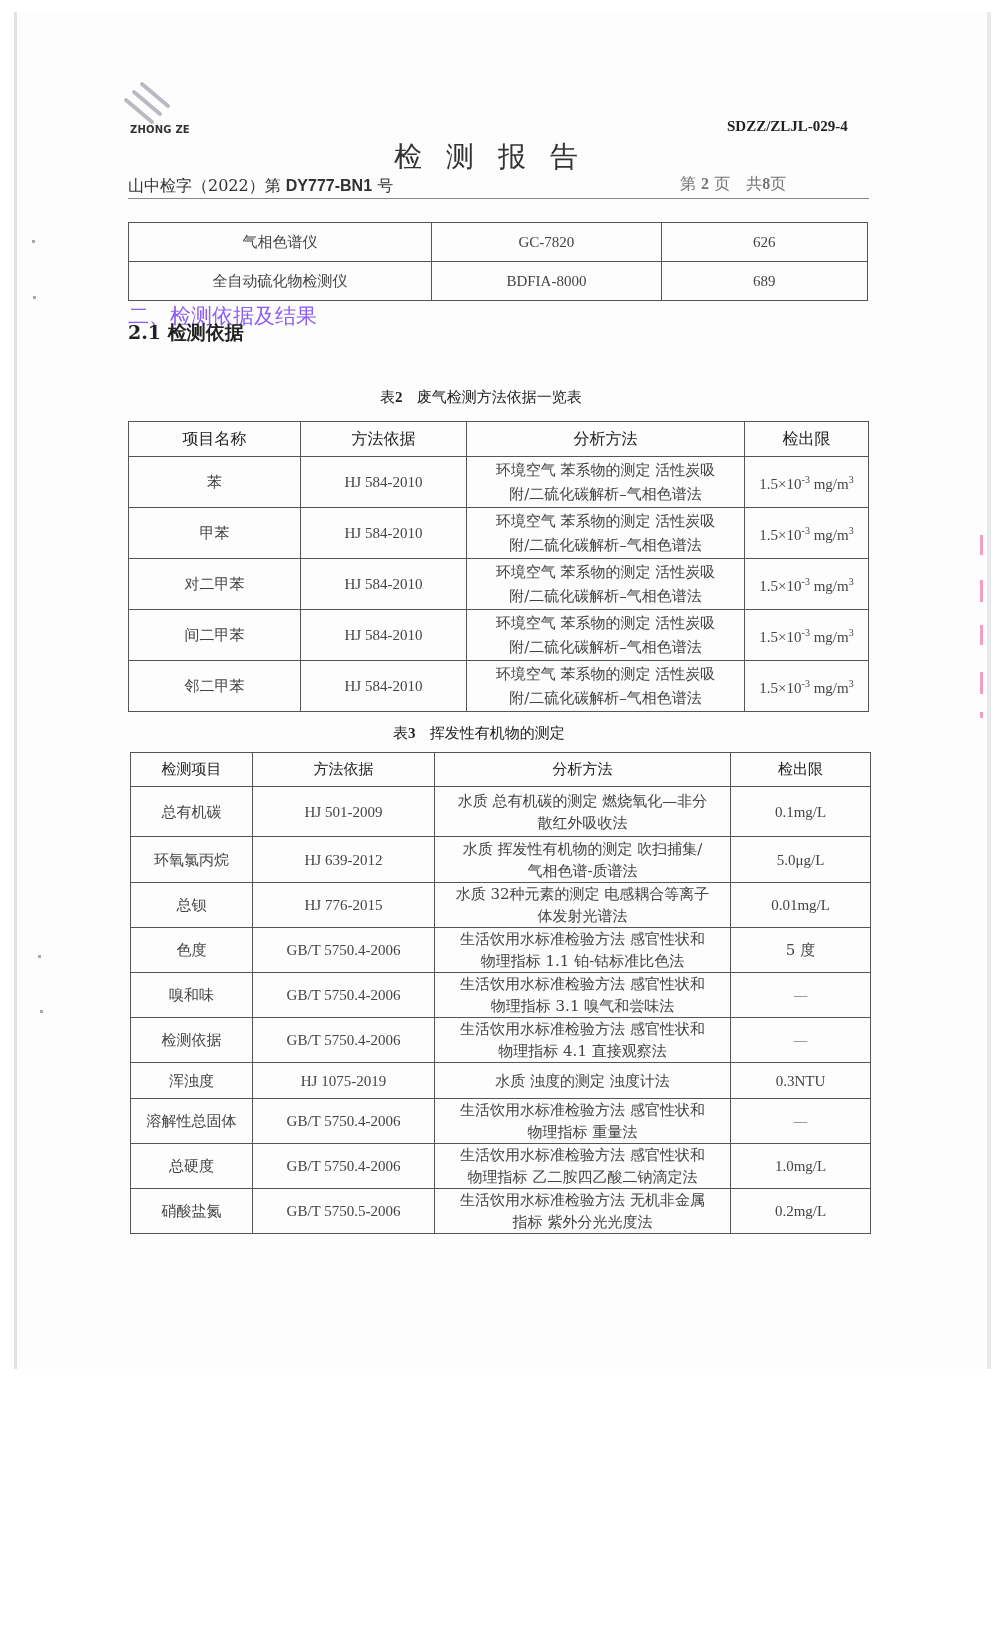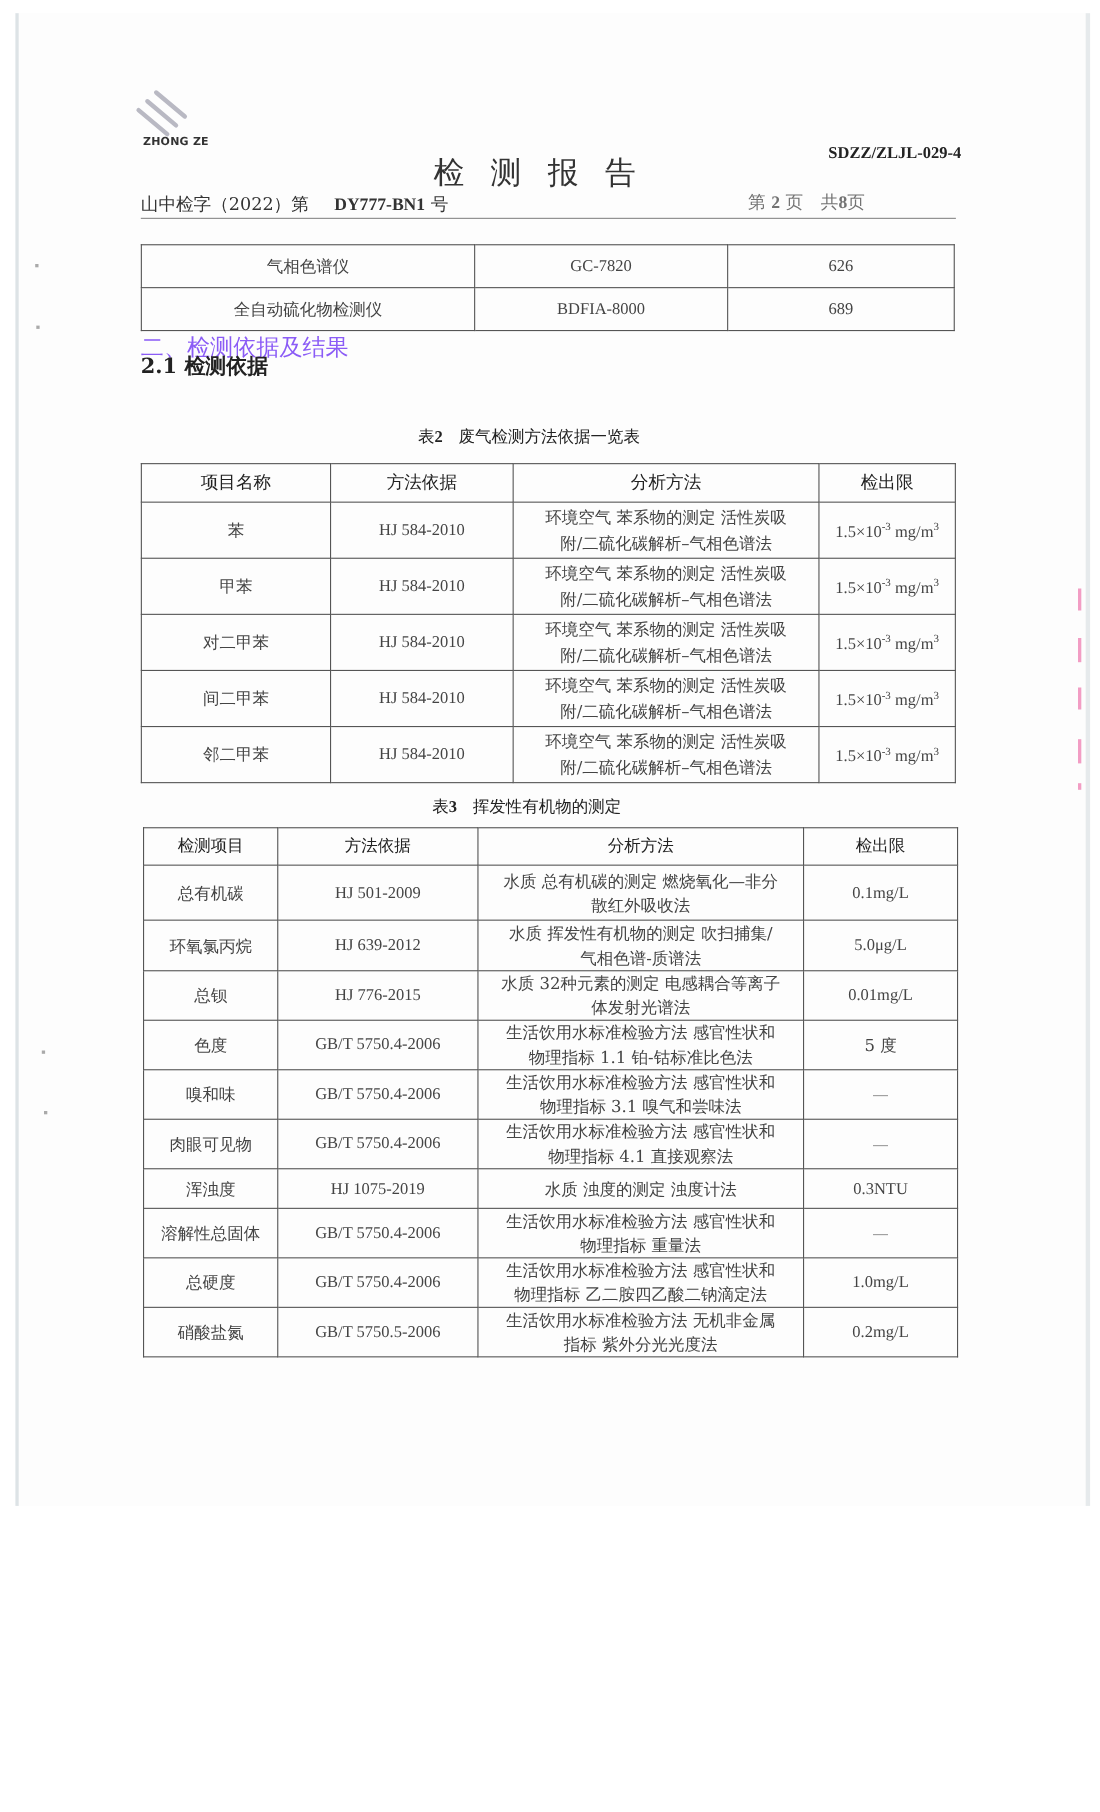--- a/index.html
+++ b/index.html
@@ -3,24 +3,24 @@
 <meta charset="utf-8">
 <style>
   html, body { margin: 0; padding: 0; background: #ffffff; }
   body { width: 1000px; height: 1647px; position: relative; overflow: hidden;
          font-family: "DejaVu Serif", "Liberation Serif", serif; color: #333; }
   .scan { position: absolute; left: 14px; top: 12px; width: 970px; height: 1357px;
           background: #fdfdfd; border-left: 3px solid #dde3e6; border-right: 4px solid #e6eaec; }
   .logo { position: absolute; left: 120px; top: 85px; width: 64px; height: 52px; }
   .logo .bar { position: absolute; height: 4px; width: 38px; background: #b9b9c3; border-radius: 2px; transform: rotate(40deg); }
   .logo-text { position: absolute; left: 130px; top: 124px; font-family: "DejaVu Sans", sans-serif; font-weight: bold; font-size: 10px; color: #333; letter-spacing: 0.2px; }
-  .docno { position: absolute; left: 727px; top: 132px; font-weight: bold; font-size: 15px; color: #222; font-family: "Liberation Serif", serif; margin-left: 26px; }
+  .docno { position: absolute; left: 727px; top: 118px; font-weight: bold; font-size: 15px; color: #222; font-family: "Liberation Serif", serif; }
   .title { position: absolute; left: 394px; top: 138px; font-size: 28px; letter-spacing: 24px; color: #333; }
   .report-no { position: absolute; left: 128px; top: 176px; font-size: 16px; color: #333; }
-  .report-no b { font-family: Liberation Serif, serif; margin-left: 18px; }
+  .report-no b { font-family: Liberation Sans, sans-serif; }
   .page-no { position: absolute; left: 680px; top: 174px; font-size: 16px; color: #737373; }
   .page-no b { font-family: "Liberation Serif", serif; }
   .hr { position: absolute; left: 128px; top: 198px; width: 741px; height: 1px; background: #888; }
 
   table { border-collapse: collapse; position: absolute; table-layout: fixed; }
   td, th { border: 1px solid #555; text-align: center; vertical-align: middle; color: #444; font-weight: normal; padding: 0; }
   .t1 { left: 128px; top: 222px; width: 740px; font-size: 15px; }
   .t1 td { height: 38px; }
   .h2 { position: absolute; left: 128px; top: 302px; font-size: 21px; color: #8b5cf6; }
   .h3 { position: absolute; left: 128px; top: 320px; font-size: 19px; color: #222; font-weight: bold; }
@@ -216,21 +216,21 @@
   <tr style="height:44px">
     <td>嗅和味</td>
     <td class="latin">GB/T 5750.4-2006</td>
     <td>
           <div>生活饮用水标准检验方法 感官性状和</div>
           <div>物理指标 3.1 嗅气和尝味法</div>
         </td>
     <td style="color:#999">—</td>
   </tr>
   <tr style="height:44px">
-    <td>肉眼可见物</td>
+    <td>检测依据</td>
     <td class="latin">GB/T 5750.4-2006</td>
     <td>
           <div>生活饮用水标准检验方法 感官性状和</div>
           <div>物理指标 4.1 直接观察法</div>
         </td>
     <td style="color:#999">—</td>
   </tr>
   <tr style="height:36px">
     <td>浑浊度</td>
     <td class="latin">HJ 1075-2019</td>

